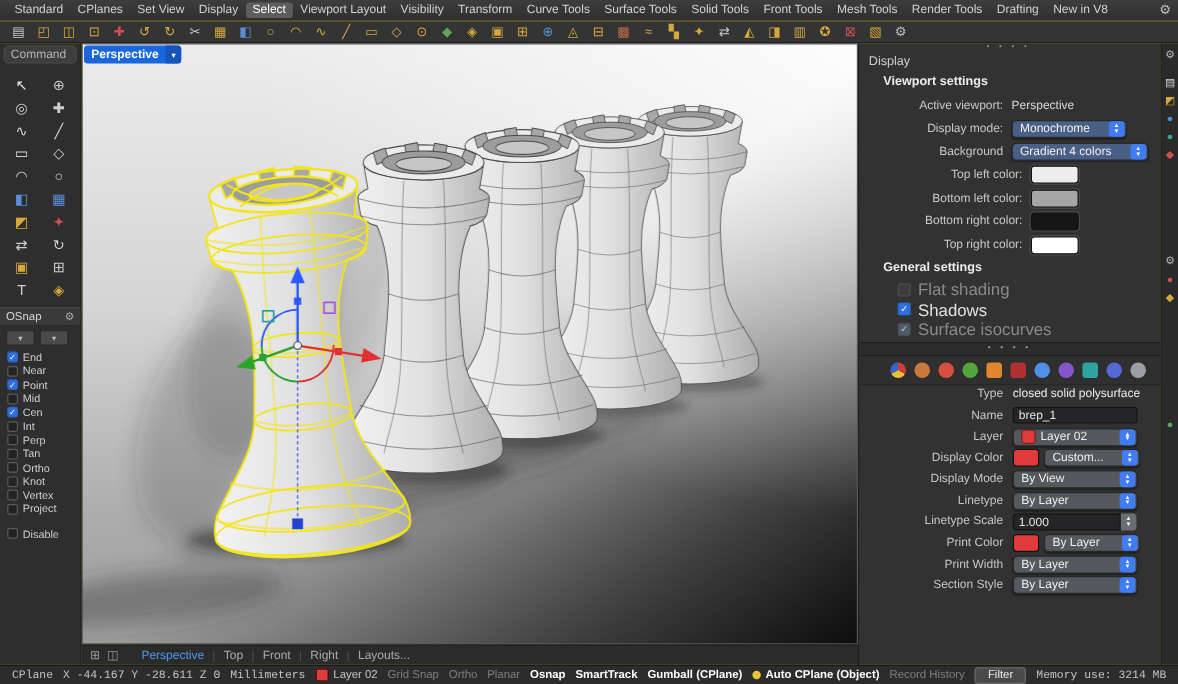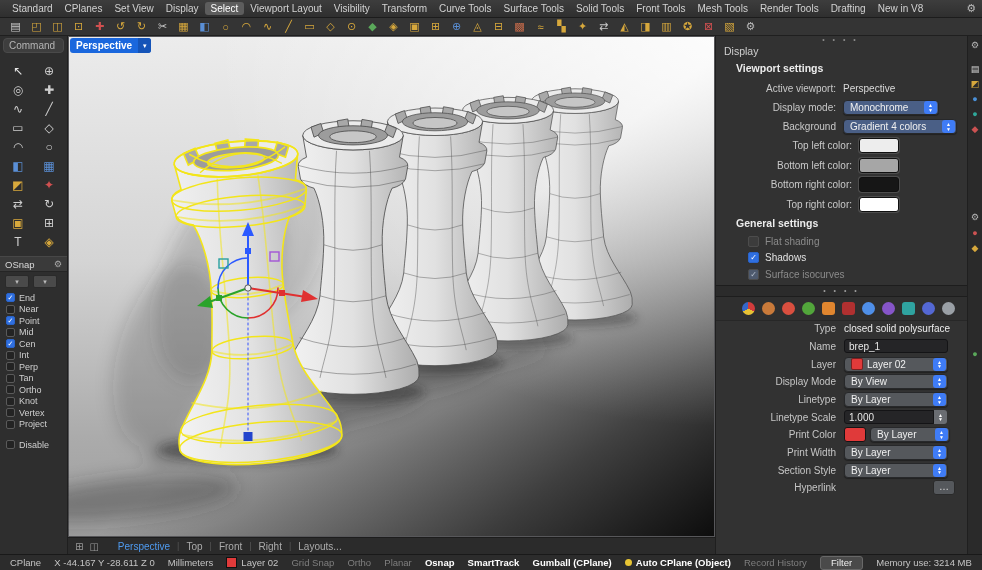--- a/index.html
+++ b/index.html
@@ -64,21 +64,21 @@
   .panel-dots::after{content:"• • • •";}
   .panel-title{font-size:10.5px;color:#cfcfcf;margin:1px 0 5px 0;}
   .section-heading{font-size:10.5px;font-weight:700;color:#ececec;margin:4px 0 6px 12px;}
   .prow{display:flex;align-items:center;height:17px;margin-bottom:2px;}
   .prow.colorrow{height:17.5px;}
   .plabel{width:112px;text-align:right;padding-right:7px;color:#c9c9c9;font-size:10px;flex:none;}
   .plabel.wide{width:128px;}
   .pvalue{color:#dadada;font-size:10px;}
   .swatch{width:38px;height:13px;border-radius:3px;border:1px solid #101010;box-shadow:0 0 0 1px #4d4d4d;}
   .gsrow{display:flex;align-items:center;gap:6px;margin:0 0 4.5px 24px;height:12px;}
-  .gslabel{font-size:10px;color:#e2e2e2;}
+  .gslabel{font-size:14px;color:#e2e2e2;}
   .gslabel.dim{color:#8b8b8b;}
   .splitter{height:10px;margin:5px -10px 0 -8px;background:#2b2b2b;border-top:1px solid #1d1d1d;border-bottom:1px solid #1d1d1d;display:flex;align-items:center;justify-content:center;color:#9a9a9a;font-size:7px;letter-spacing:3px;line-height:6px;}
   .splitter::after{content:"• • • •";}
   .ptab-strip{height:23px;display:flex;align-items:center;gap:7px;padding-left:26px;margin:0 -10px 0 -8px;background:#2f2f2f;border-bottom:1px solid #272727;}
   .ptab{width:13px;height:13px;flex:none;}
   .ptab.ci{border-radius:50%;}
   .ptab.sq{border-radius:3px;}
   .ptab.beachball{background:conic-gradient(#d23c3c 0 120deg,#e8c234 0 240deg,#3567c9 0);border-radius:50%;}
   .obj-title{font-size:10.5px;color:#d8d8d8;margin:5px 0 5px 3px;}
   .orow{display:flex;align-items:center;height:15.5px;margin-bottom:2.2px;}
@@ -99,21 +99,21 @@
   .ospacer{flex:1;}
   .obtn{width:20px;height:13px;background:#55585c;border:1px solid #2a2a2a;border-radius:3px;color:#ddd;text-align:center;line-height:11px;font-size:10px;margin-right:2px;}
 
   
   .right-strip{position:absolute;left:967px;top:36px;width:15px;height:518px;background:#2a2a2a;border-left:1px solid #1f1f1f;display:flex;flex-direction:column;align-items:center;box-sizing:border-box;z-index:4;}
   .rs-icon{font-size:9px;line-height:10px;}
 
   
   .statusbar{position:absolute;left:0;top:554px;width:982px;height:16px;background:#2c2c2c;border-top:1px solid #191919;display:flex;align-items:center;justify-content:space-between;padding:0 10px;box-sizing:border-box;font-size:9.5px;white-space:nowrap;overflow:hidden;z-index:6;}
   .sb{display:inline-flex;align-items:center;gap:4px;}
-  .sb-plain{color:#c4c4c4;}
+  .sb-plain{color:#c4c4c4;font-family:Liberation Mono, monospace;}
   .sb-dim{color:#7f7f7f;}
   .sb-on{color:#fff;font-weight:700;}
   .sb-dot{color:#fff;font-weight:700;}
   .sb .dot{width:7px;height:7px;border-radius:50%;background:#e8c534;display:inline-block;}
   .sb-layer{color:#c4c4c4;}
   .sb .lsw{width:9px;height:9px;display:inline-block;border:1px solid #111;}
   .sb-button{background:#4a4a4a;border:1px solid #686868;border-radius:3px;padding:0 10px;height:12px;line-height:11px;color:#eee;}
 </style>
 </head>
 <body>
@@ -491,20 +491,33 @@
               <span class="ddswatch" style="background: rgb(224, 58, 58);"></span>
               <span class="dd-text">Layer 02</span>
               <span class="caret">
                 <i>▲</i>
                 <i>▼</i>
               </span>
             </div>
           </div>
         </div>
         <div class="orow">
+          <span class="olabel">Display Color</span>
+          <div class="octrl">
+            <span class="oswatch" style="background: rgb(224, 58, 58);"></span>
+            <div class="dd" style="width: 80px;">
+              <span class="dd-text">Custom...</span>
+              <span class="caret">
+                <i>▲</i>
+                <i>▼</i>
+              </span>
+            </div>
+          </div>
+        </div>
+        <div class="orow">
           <span class="olabel">Display Mode</span>
           <div class="octrl">
             <div class="dd" style="width: 104px;">
               <span class="dd-text">By View</span>
               <span class="caret">
                 <i>▲</i>
                 <i>▼</i>
               </span>
             </div>
           </div>
@@ -561,27 +574,20 @@
         <div class="orow">
           <span class="olabel">Section Style</span>
           <div class="octrl">
             <div class="dd" style="width: 104px;">
               <span class="dd-text">By Layer</span>
               <span class="caret">
                 <i>▲</i>
                 <i>▼</i>
               </span>
             </div>
-          </div>
-        </div>
-        <div class="orow">
-          <span class="olabel">Hyperlink</span>
-          <div class="octrl">
-            <span class="ospacer"></span>
-            <span class="obtn">…</span>
           </div>
         </div>
       </div>
   </div>
 
   <div class="right-strip">
       <span class="rs-icon" style="color: rgb(181, 181, 181); margin-top: 4px;">⚙</span>
       <span class="rs-icon" style="color: rgb(213, 213, 213); margin-top: 14px;">▤</span>
       <span class="rs-icon" style="color: rgb(215, 168, 60); margin-top: 5px;">◩</span>
       <span class="rs-icon" style="color: rgb(74, 144, 216); margin-top: 5px;">●</span>

